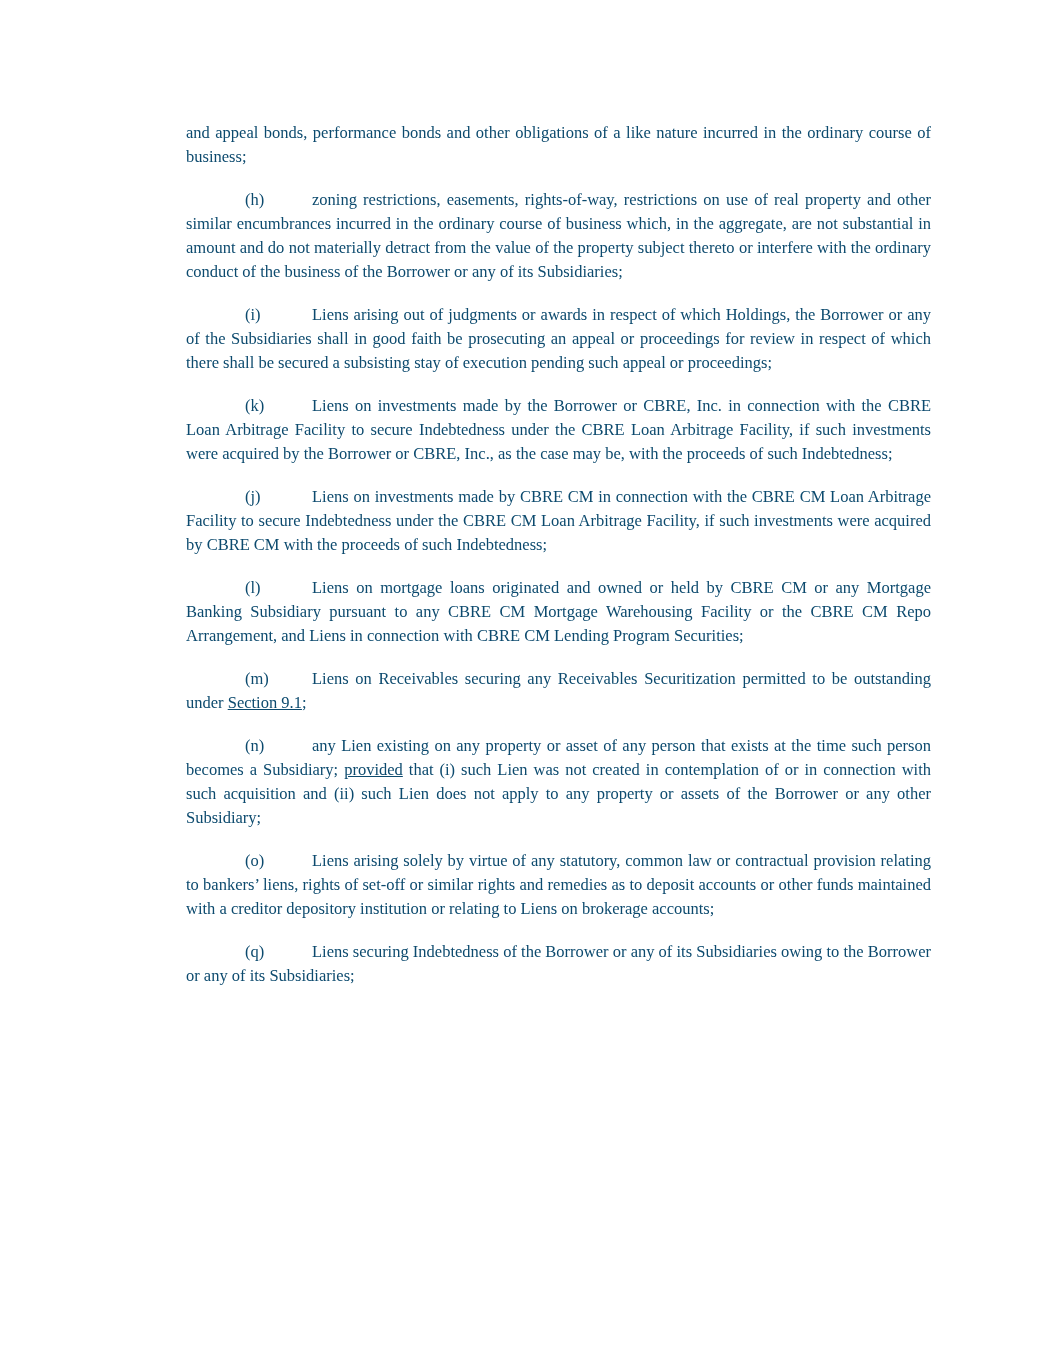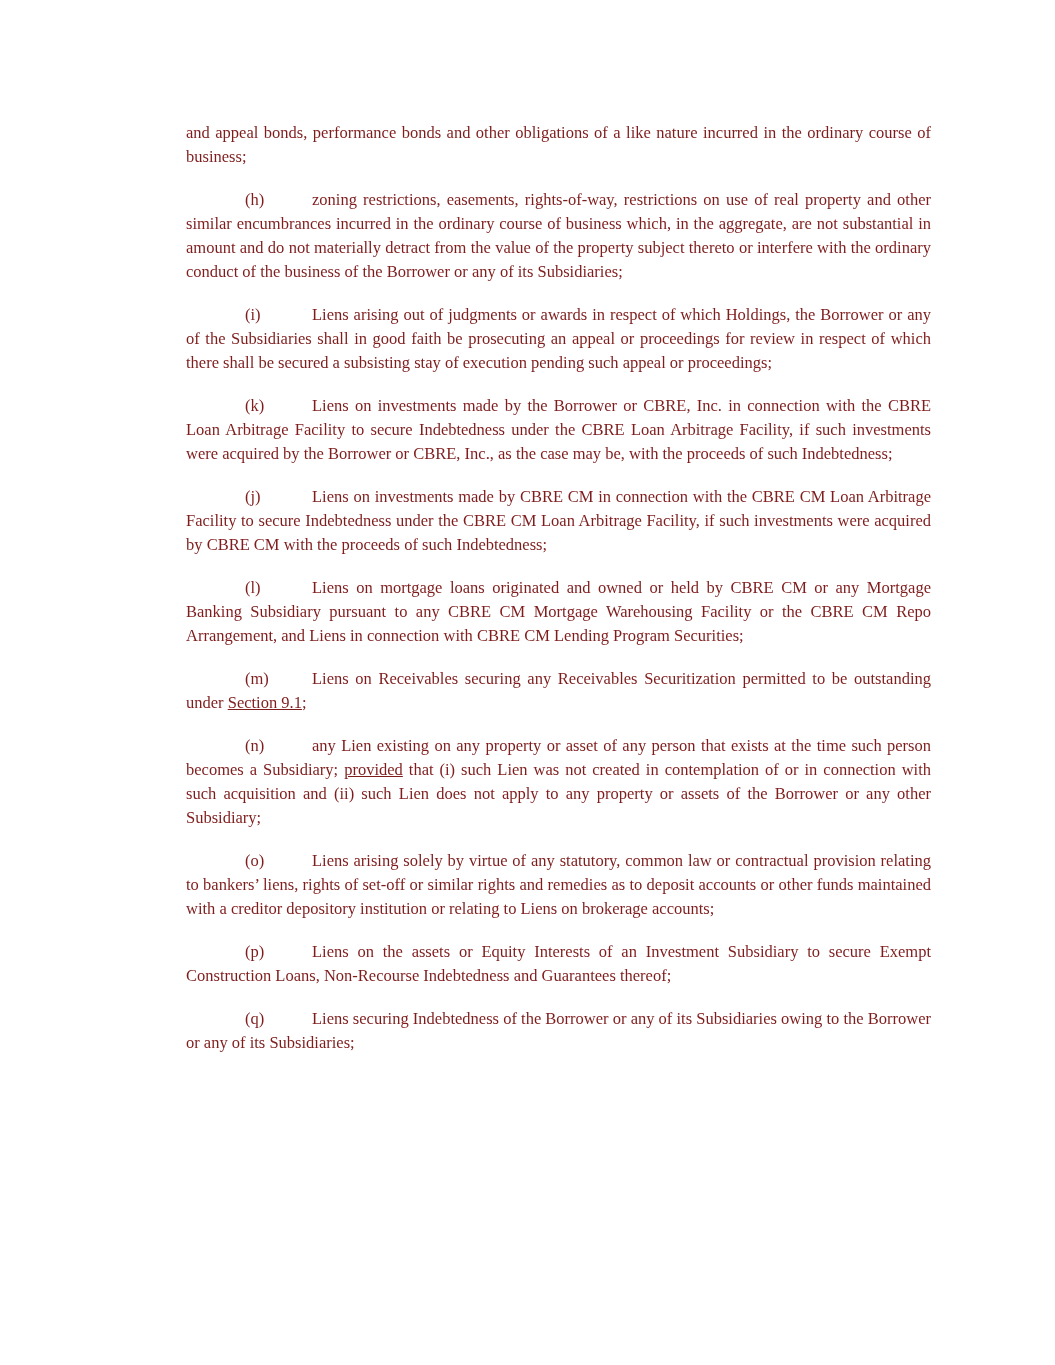--- a/index.html
+++ b/index.html
@@ -11,21 +11,21 @@
     position: relative;
     width: 1055px;
     height: 1365px;
     margin: 0 auto;
     background: #ffffff;
     box-sizing: border-box;
     padding: 121px 124px 0 186px;
     font-family: "Liberation Serif", "DejaVu Serif", serif;
     font-size: 16.5px;
     line-height: 24px;
-    color: #7f1d1d;
+    color: #0c4a6e;
     overflow: hidden;
   }
   .para {
     margin: 0 0 19px 0;
     text-align: justify;
     text-indent: 59px;
   }
   .para.cont {
     text-indent: 0;
   }
@@ -54,17 +54,16 @@
   <p class="para"><span class="label">(j)</span><span><span>Liens on investments made by CBRE CM in connection with the CBRE CM Loan Arbitrage Facility to secure Indebtedness under the CBRE CM Loan Arbitrage Facility, if such investments were acquired by CBRE CM with the proceeds of such Indebtedness;</span></span></p>
 
   <p class="para"><span class="label">(l)</span><span><span>Liens on mortgage loans originated and owned or held by CBRE CM or any Mortgage Banking Subsidiary pursuant to any CBRE CM Mortgage Warehousing Facility or the CBRE CM Repo Arrangement, and Liens in connection with CBRE CM Lending Program Securities;</span></span></p>
 
   <p class="para"><span class="label">(m)</span><span><span>Liens on Receivables securing any Receivables Securitization permitted to be outstanding under </span><span class="u">Section 9.1</span><span>;</span></span></p>
 
   <p class="para"><span class="label">(n)</span><span><span>any Lien existing on any property or asset of any person that exists at the time such person becomes a Subsidiary; </span><span class="u">provided</span><span> that (i) such Lien was not created in contemplation of or in connection with such acquisition and (ii) such Lien does not apply to any property or assets of the Borrower or any other Subsidiary;</span></span></p>
 
   <p class="para"><span class="label">(o)</span><span><span>Liens arising solely by virtue of any statutory, common law or contractual provision relating to bankers’ liens, rights of set-off or similar rights and remedies as to deposit accounts or other funds maintained with a creditor depository institution or relating to Liens on brokerage accounts;</span></span></p>
 
-  <p class="para"><span class="label">(p)</span><span><span>Liens on the assets or Equity Interests of an Investment Subsidiary to secure Exempt Construction Loans, Non-Recourse Indebtedness and Guarantees thereof;</span></span></p>
 
   <p class="para"><span class="label">(q)</span><span><span>Liens securing Indebtedness of the Borrower or any of its Subsidiaries owing to the Borrower or any of its Subsidiaries;</span></span></p>
 
 </div>
 
 </body></html>

